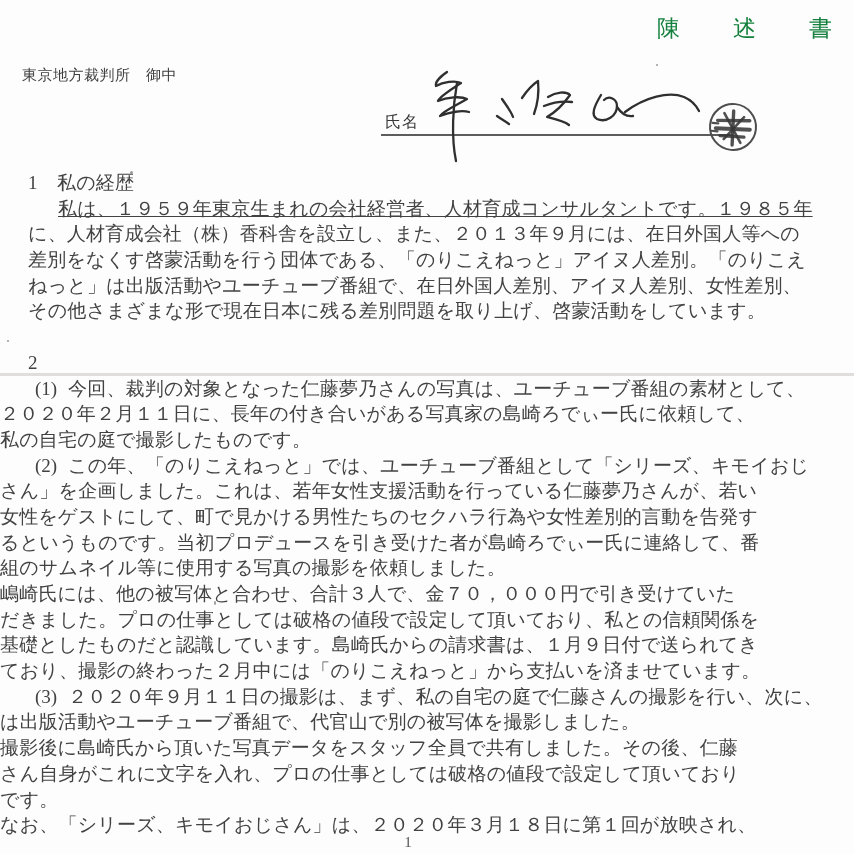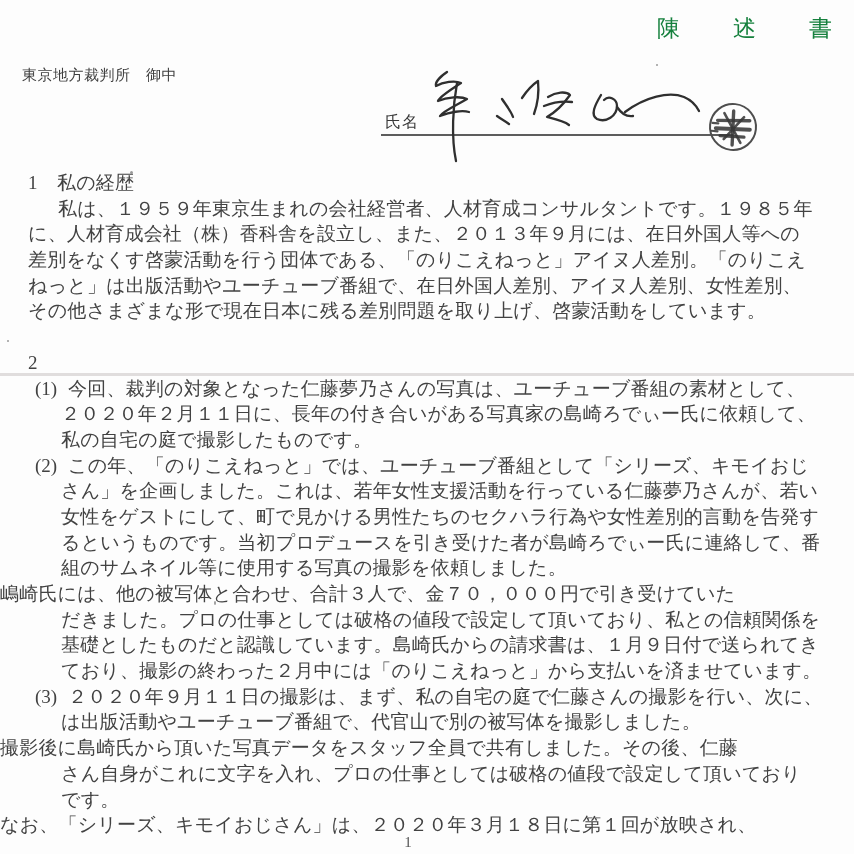--- a/index.html
+++ b/index.html
@@ -59,23 +59,23 @@
   .line{
     position:relative;height:25.7px;line-height:25.7px;
     font-size:19px;letter-spacing:0.2px;color:#424242;
     white-space:nowrap;
   }
   .line .marker{position:absolute;top:0;letter-spacing:0;}
   .l-heading{padding-left:57px;}
   .l-heading .marker{left:28px;}
   .l-item{padding-left:68px;}
   .l-item .marker{left:35px;}
-  .l-p1first{padding-left:58px;}
+  .l-p1first{padding-left:58px;text-decoration:underline;}
   .l-p1{padding-left:28px;}
-  .l-cont{padding-left:61px;}
+  .l-cont{}
   .l-inner{}
   .l-blank{height:25.7px;}
   .pagenum{
     position:absolute;top:834px;left:0;right:38px;
     text-align:center;font-size:15px;color:#555;
   }
   .speck{position:absolute;background:#9a9a9a;border-radius:50%;}
 </style>
 </head>
 <body>

